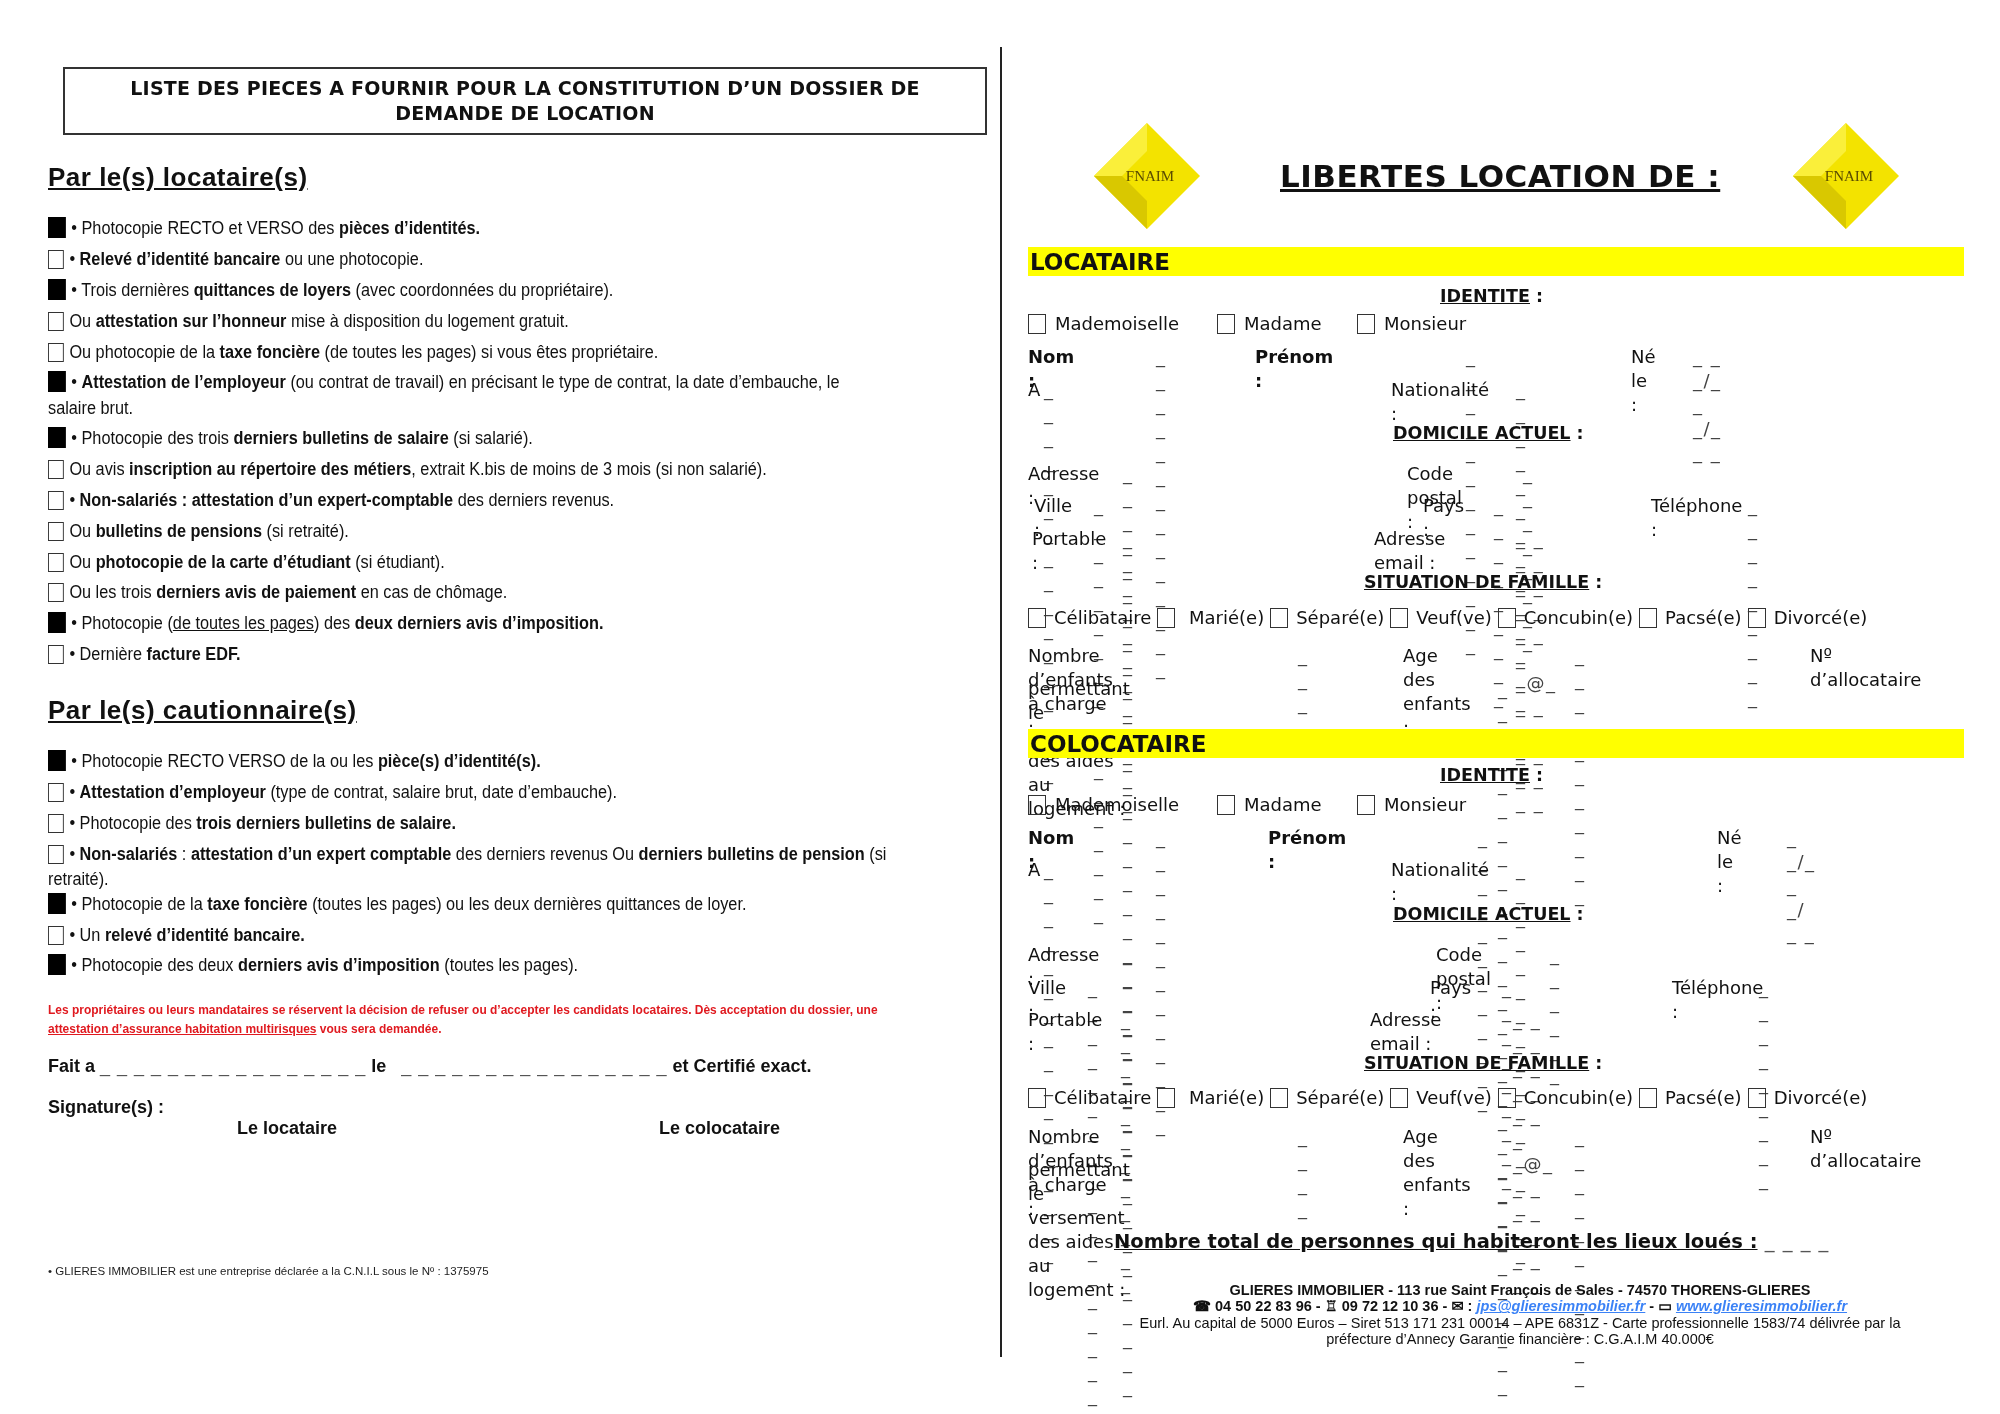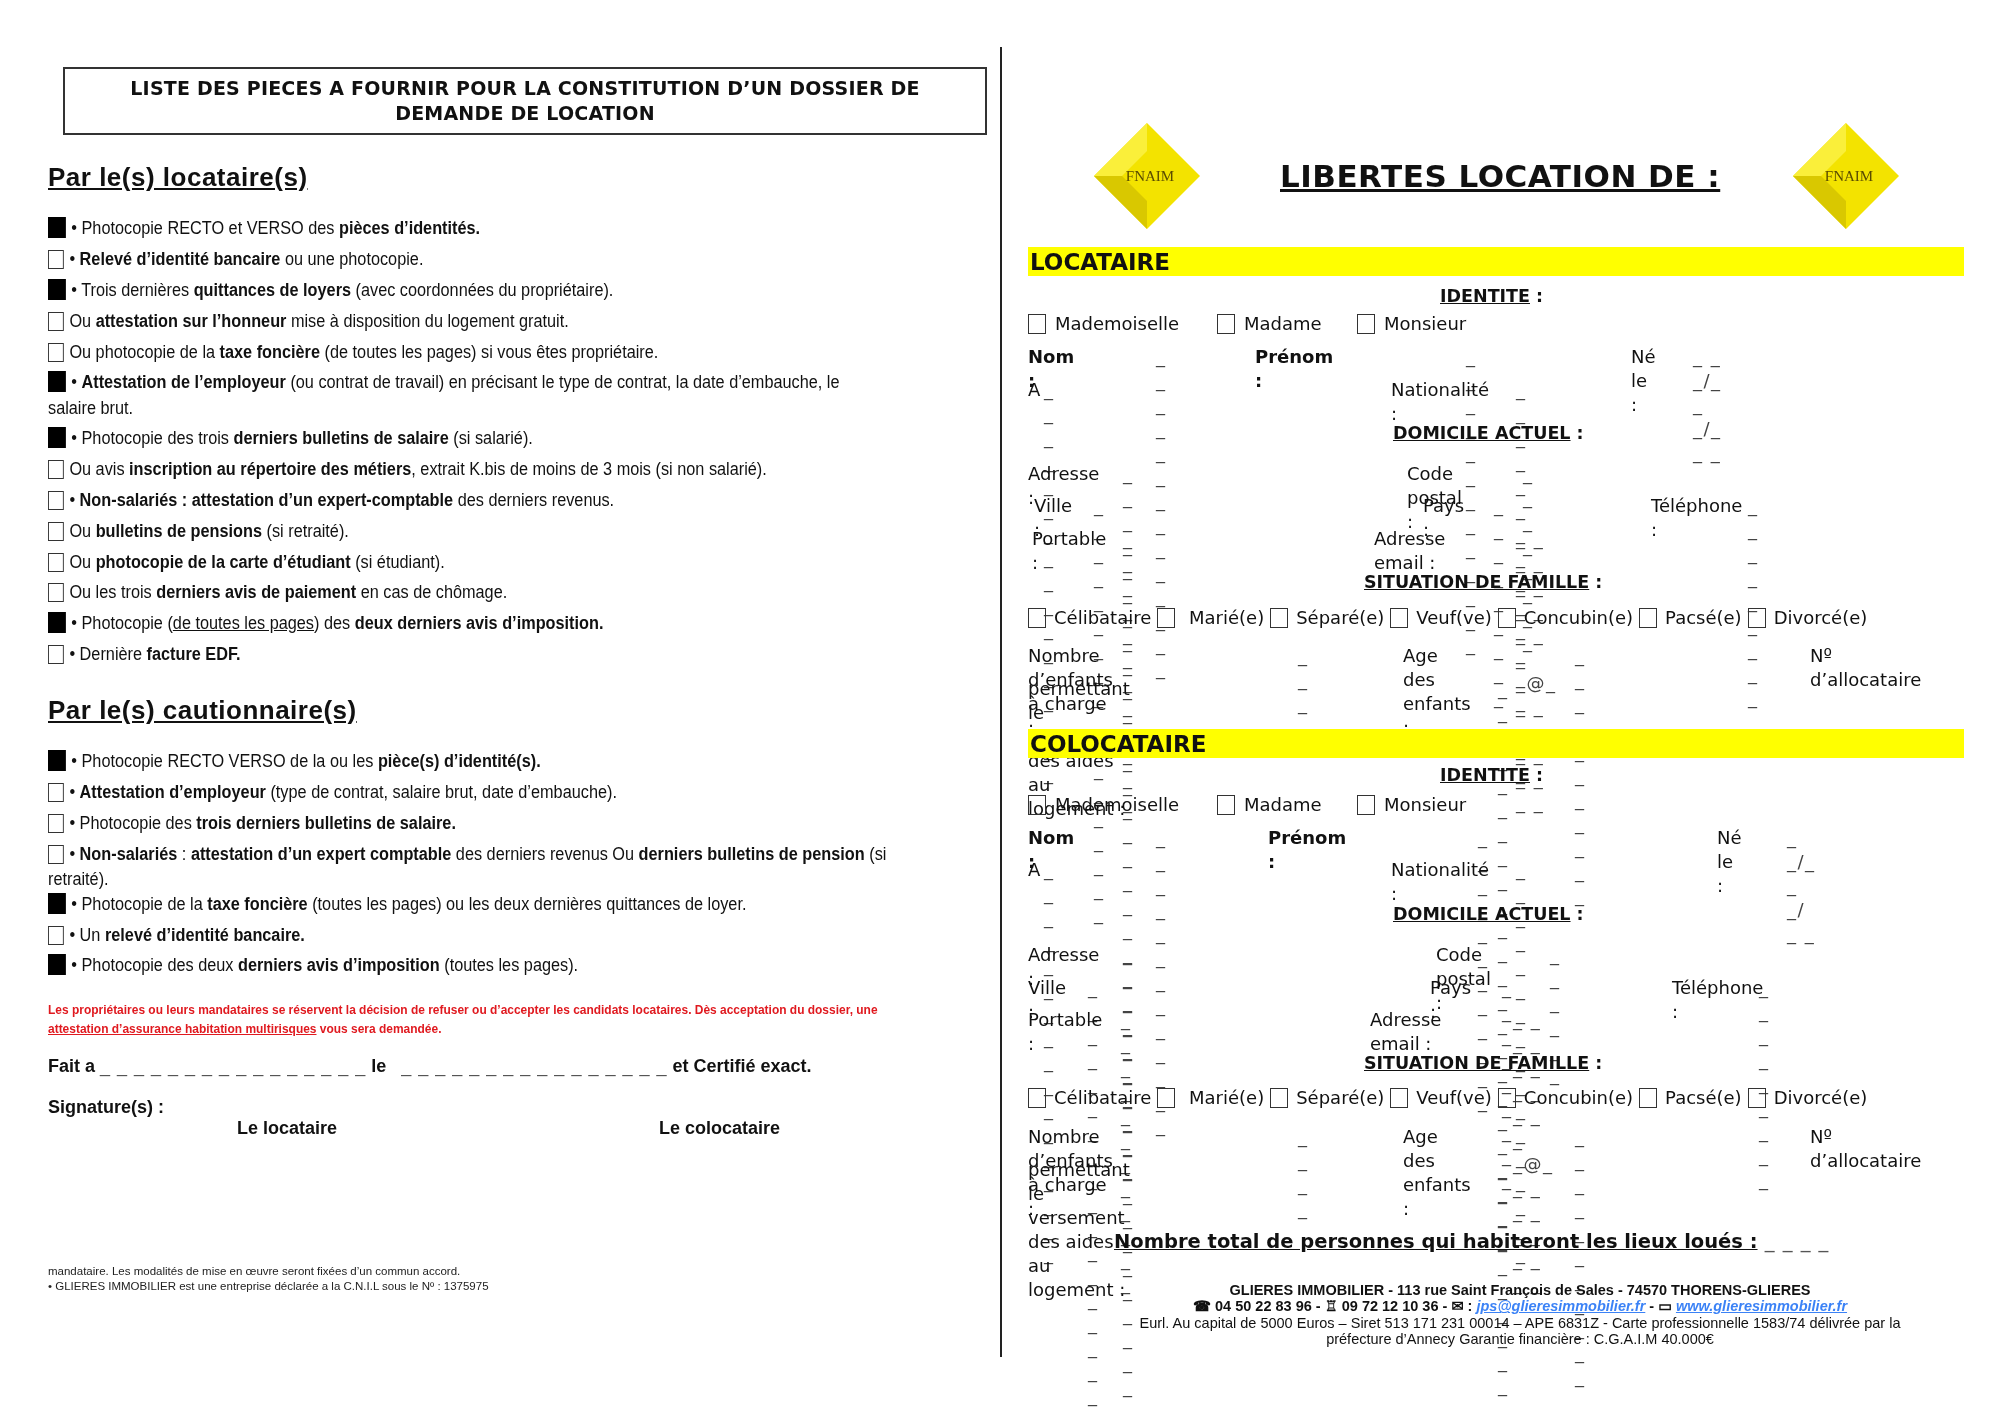--- a/index.html
+++ b/index.html
@@ -142,21 +142,20 @@
   <span>le</span>
   &nbsp;&nbsp;<span class="dash">_ _ _ _ _ _ _ _ _ _ _ _ _ _ _ _</span>
   <span>et  Certifié exact.</span>
 </div>
 
 <div class="abs sig-line" style="left:48px; top:1097px">Signature(s) :</div>
 <div class="abs sig-line" style="left:237px; top:1118px">Le locataire</div>
 <div class="abs sig-line" style="left:659px; top:1118px">Le colocataire</div>
 
 <div class="legal">
-  <div>mandataire. Les modalités de mise en œuvre seront fixées d’un commun accord.</div>
   <div>• GLIERES IMMOBILIER est une entreprise déclarée a la C.N.I.L sous le Nº : 1375975</div>
 </div>
 
 <div class="divider"></div>
 
 <svg class="logo" style="left:1092px; top:121px" viewBox="0 0 110 110">
   <polygon points="55,2 108,55 55,108 2,55" fill="#f3e300"></polygon>
   <polygon points="2,55 30,55 55,80 55,108" fill="#d9c800"></polygon>
   <polygon points="30,55 55,30 55,2 2,55" fill="#faef3a"></polygon>
   <text x="58" y="60" text-anchor="middle" font-family="Liberation Serif, serif" font-size="15" fill="#5a4c00">FNAIM</text>

